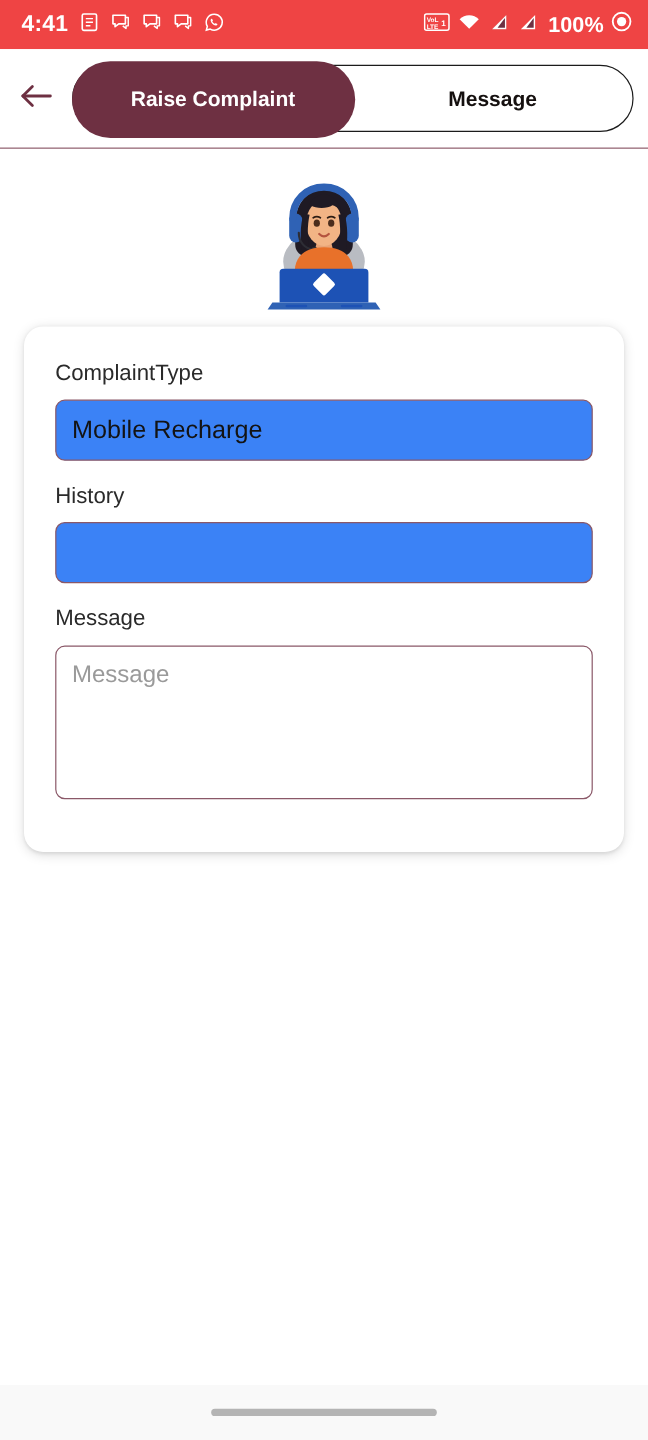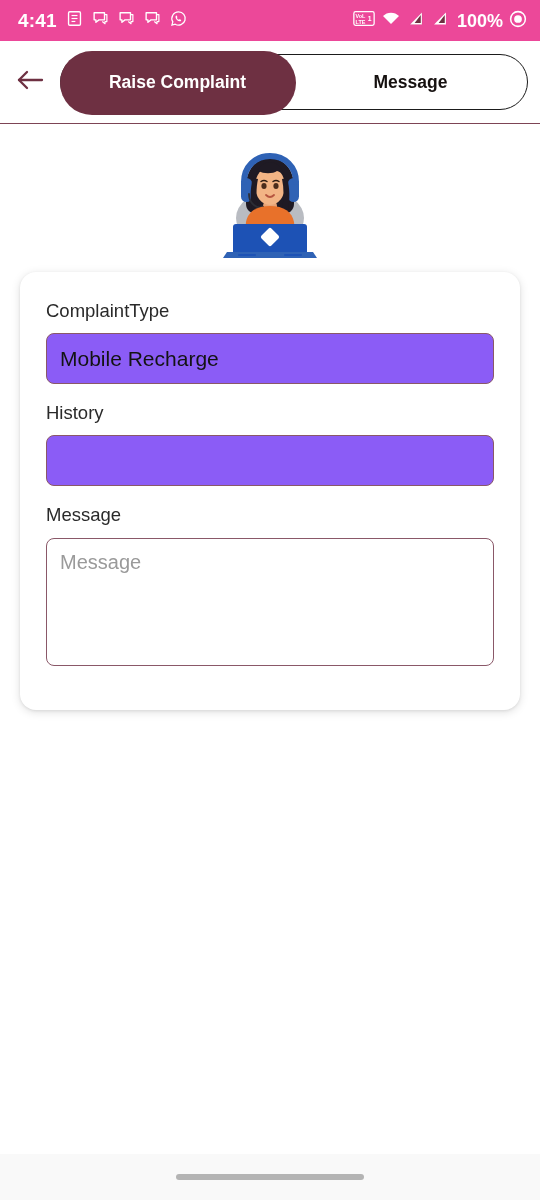--- a/index.html
+++ b/index.html
@@ -17,21 +17,21 @@
     width: 540px;
     height: 1200px;
     background: #ffffff;
     display: flex;
     flex-direction: column;
   }
 
   
   .status-bar {
     height: 41px;
-    background: #ec4899;
+    background: #ef4444;
     display: flex;
     align-items: center;
     justify-content: space-between;
     padding: 0 13px 0 18px;
     flex: 0 0 auto;
     color: #ffffff;
   }
   .status-left {
     display: flex;
     align-items: center;
@@ -146,21 +146,21 @@
     margin-bottom: 11px;
     font-family: "Liberation Sans", sans-serif;
   }
 
   .select-box,
   .text-box {
     width: 100%;
     height: 51px;
     border: 1.4px solid #8A5868;
     border-radius: 8px;
-    background: #8b5cf6;
+    background: #3b82f6;
     display: flex;
     align-items: center;
     padding: 0 13px;
     font-size: 21px;
     color: #131313;
     overflow: hidden;
   }
   .select-box .sel-value {
     line-height: 24px;
     max-height: 26px;

